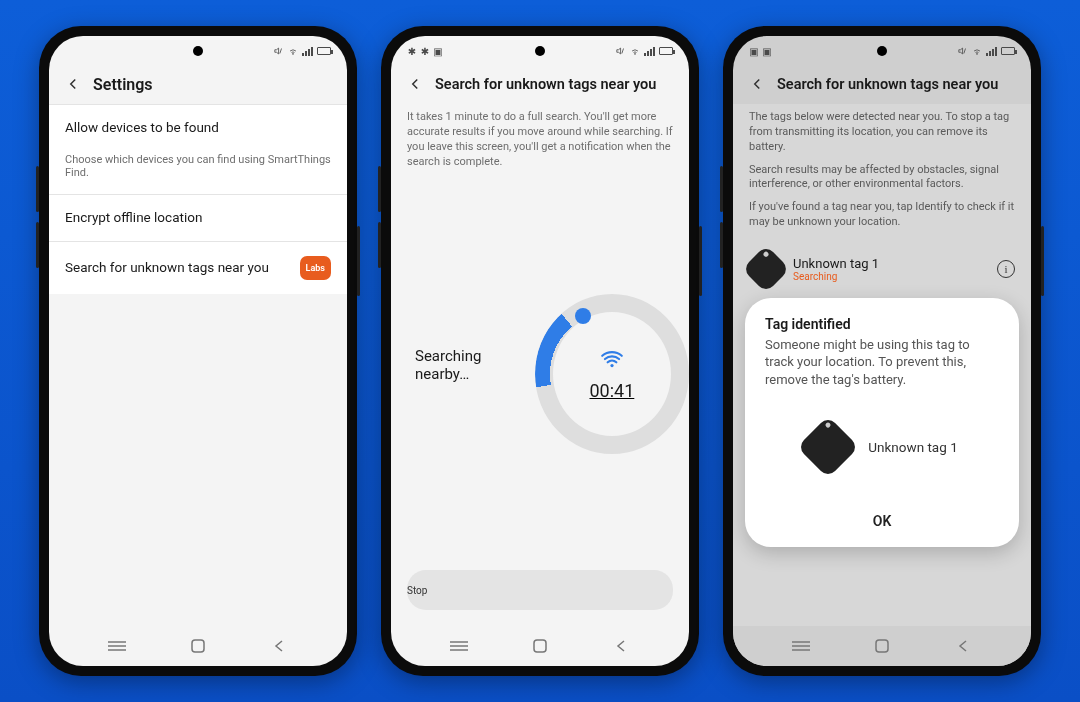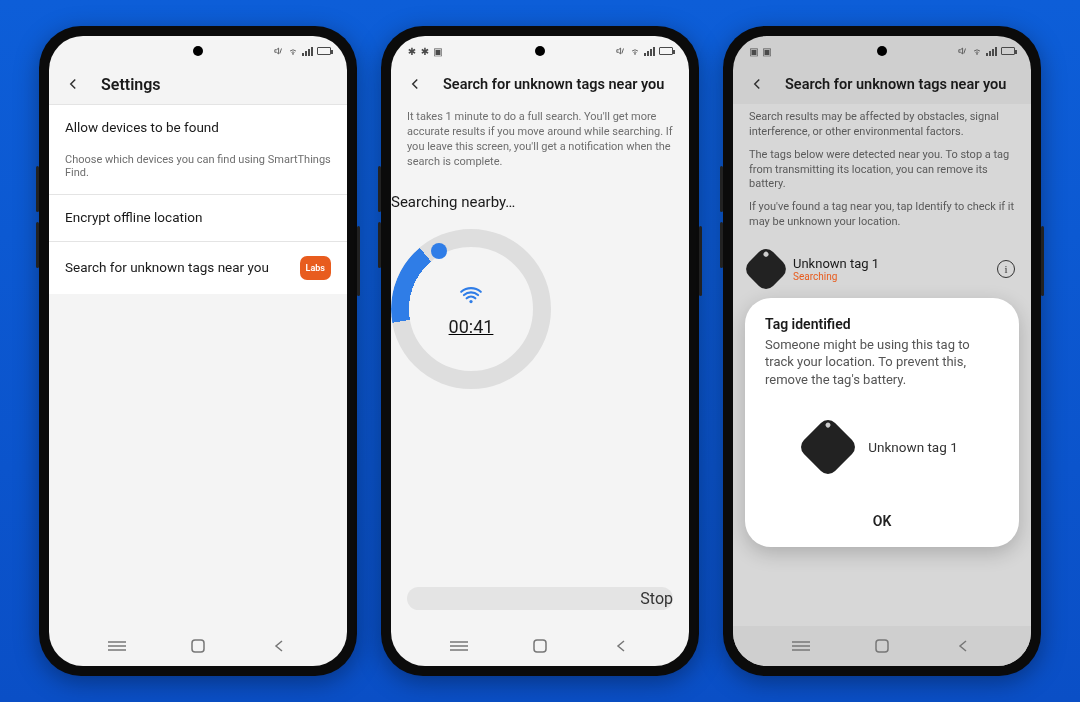--- a/index.html
+++ b/index.html
@@ -114,21 +114,21 @@
   }
   .nav-bar .nb {
     width: 30px; height: 16px;
     display: flex; align-items: center; justify-content: center;
   }
 
   
   .hdr {
     display: flex;
     align-items: center;
-    gap: 18px;
+    gap: 10px;
     padding: 8px 14px 10px 14px;
   }
   .back-arrow {
     width: 20px; height: 20px;
     display:flex; align-items:center; justify-content:center;
   }
   .hdr-title {
     font-size: 16px;
     font-weight: 600;
     color: var(--text-primary);
@@ -177,22 +177,24 @@
   
   .desc {
     padding: 6px 16px 10px 16px;
     font-size: 11px;
     color: var(--text-secondary);
     line-height: 1.35;
   }
   .search-area {
     flex: 1;
     display: flex;
-    flex-direction: column;
+    flex-direction: row;
+    align-items: center;
     padding-top: 14px;
+    padding-left: 24px;
   }
   .searching-label {
     font-size: 15px;
     color: var(--text-primary);
     margin-bottom: 18px;
   }
   .circle-wrap {
     position: relative;
     width: 160px; height: 160px;
   }
@@ -221,25 +223,25 @@
     position:absolute; inset:0;
     display:flex; flex-direction:column;
     align-items:center; justify-content:center;
     gap: 4px;
     text-decoration: underline;
   }
   .wave-ic { color: var(--accent-blue); }
   .timer { font-size: 18px; color: var(--text-primary); font-weight:400; }
   .stop-btn {
     margin: 16px;
-    height: 23px;
+    height: 40px;
     background: #e4e4e4;
     border-radius: 19px;
-    display:flex; align-items:center; justify-content:flex-end;
-    font-size: 16px;
+    display:flex; align-items:center; justify-content:flex-start;
+    font-size: 10px;
     color: #333;
   }
 
   
   .p3-body {
     flex:1;
     display:flex;
     flex-direction:column;
     background: var(--grey-bg);
   }
@@ -534,22 +536,22 @@
       <div class="back-arrow">
         <svg width="18" height="18" viewBox="0 0 24 24" fill="none" stroke="#333" stroke-width="2">
             <polyline points="15 18 9 12 15 6"></polyline>
           </svg>
       </div>
       <div class="hdr-title small">Search for unknown tags near you</div>
     </div>
 
     <div class="p3-body">
       <div class="p3-desc">
+        <p>The tags below were detected near you. To stop a tag from transmitting its location, you can remove its battery.</p>
         <p>Search results may be affected by obstacles, signal interference, or other environmental factors.</p>
-        <p>The tags below were detected near you. To stop a tag from transmitting its location, you can remove its battery.</p>
         <p>If you've found a tag near you, tap Identify to check if it may be unknown your location.</p>
       </div>
 
 
       <div class="result-row">
         <div class="tag-thumb"></div>
         <div class="result-txt">
           <div class="t">Unknown tag 1</div>
           <div class="s">Searching</div>
         </div>

